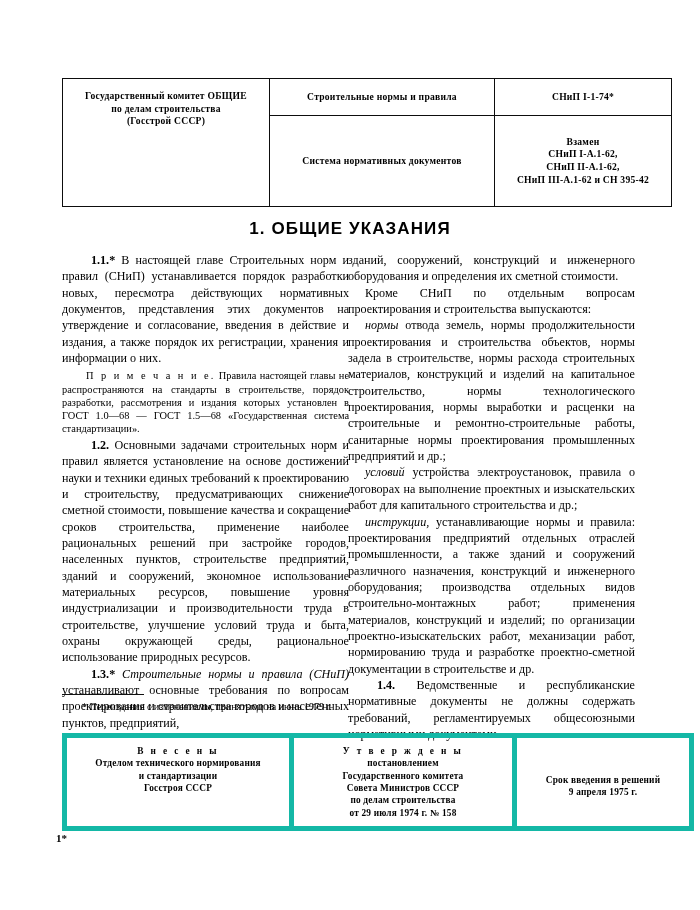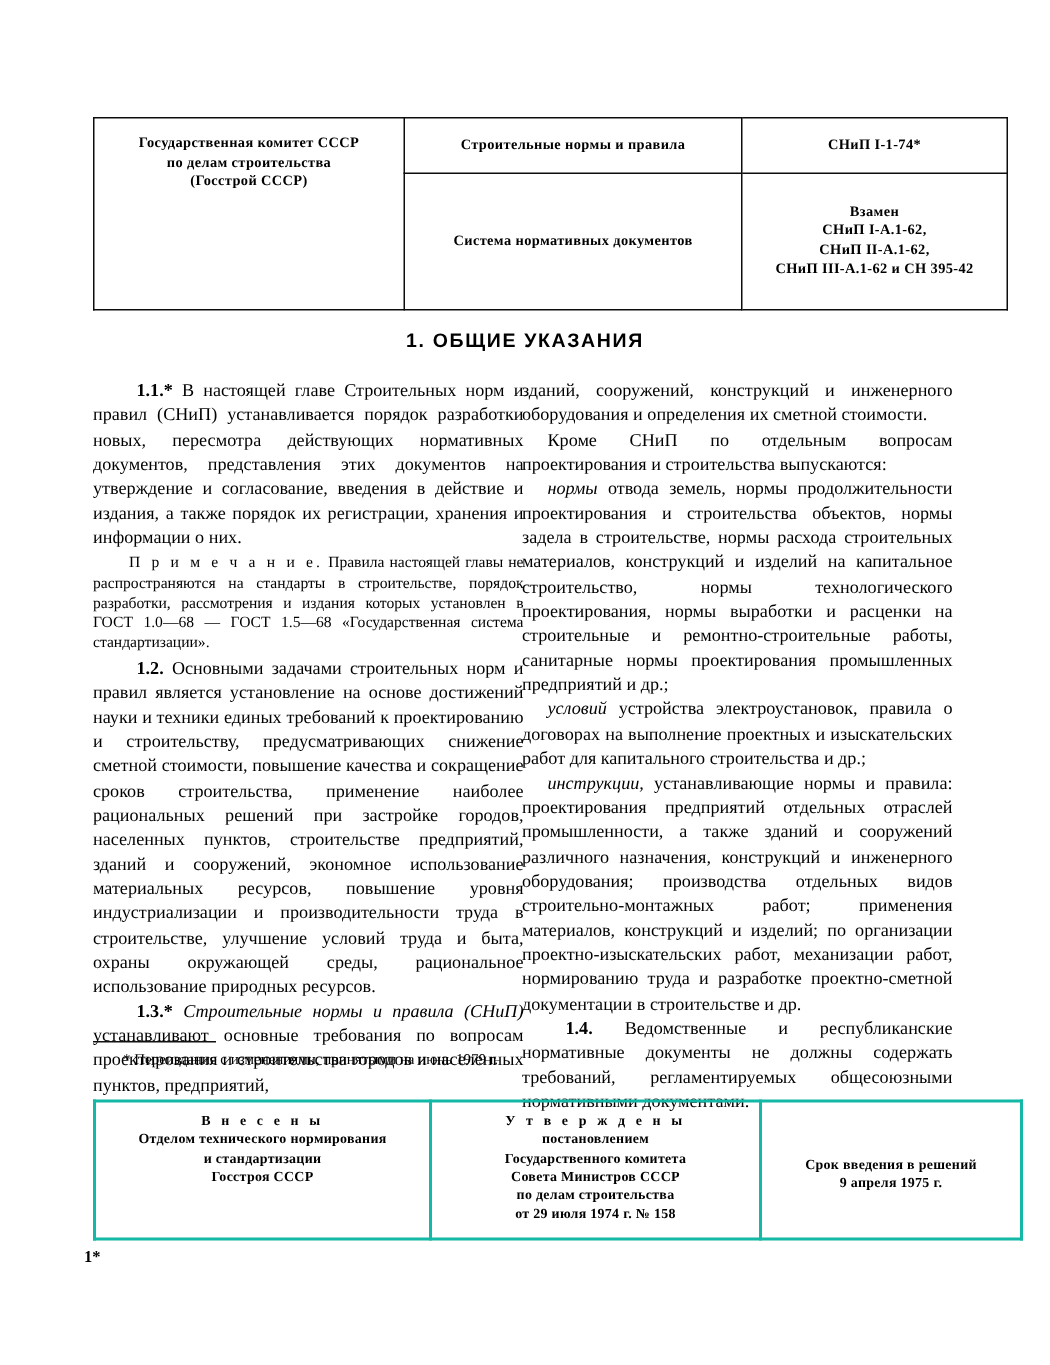--- a/index.html
+++ b/index.html
@@ -54,21 +54,21 @@
 
   
   .section-heading {
     position: absolute;
     left: 0;
     top: 219px;
     width: 700px;
     text-align: center;
     font-family: "Liberation Sans", "DejaVu Sans", sans-serif;
     font-weight: bold;
-    font-size: 13px;
+    font-size: 17px;
     letter-spacing: 1.1px;
   }
 
   
   .col {
     position: absolute;
     top: 252px;
     width: 287px;
     font-size: 12.1px;
     line-height: 16.35px;
@@ -126,21 +126,21 @@
   .footer-table {
     position: absolute;
     left: 62px;
     top: 733px;
     width: 576px;
     height: 94px;
     border-collapse: collapse;
     table-layout: fixed;
   }
   .footer-table td {
-    border: 2px solid #14b8a6;
+    border: 5px solid #14b8a6;
     text-align: center;
     vertical-align: top;
     font-weight: bold;
     font-size: 9.3px;
     line-height: 1.33;
     letter-spacing: 0.2px;
     padding: 7px 6px;
   }
   .fcol-a { width: 210px; }
   .fcol-b { width: 206px; }
@@ -159,21 +159,21 @@
 </style>
 </head>
 <body>
 
 <div class="page">
 
   <table class="header-table">
     <tbody>
         <tr>
       <td class="col-a cell-agency" rowspan="2">
-        <div>Государственная комитет СССР</div>
+        <div>Государственный комитет ОБЩИЕ</div>
         <div>по делам строительства</div>
         <div>(Госстрой СССР)</div>
       </td>
       <td class="col-b cell-snip-title">Строительные нормы и правила</td>
       <td class="col-c cell-code">СНиП I-1-74*</td>
     </tr>
     <tr>
       <td class="col-b cell-system">Система нормативных документов</td>
       <td class="col-c cell-replaces">
         <div>Взамен</div>

